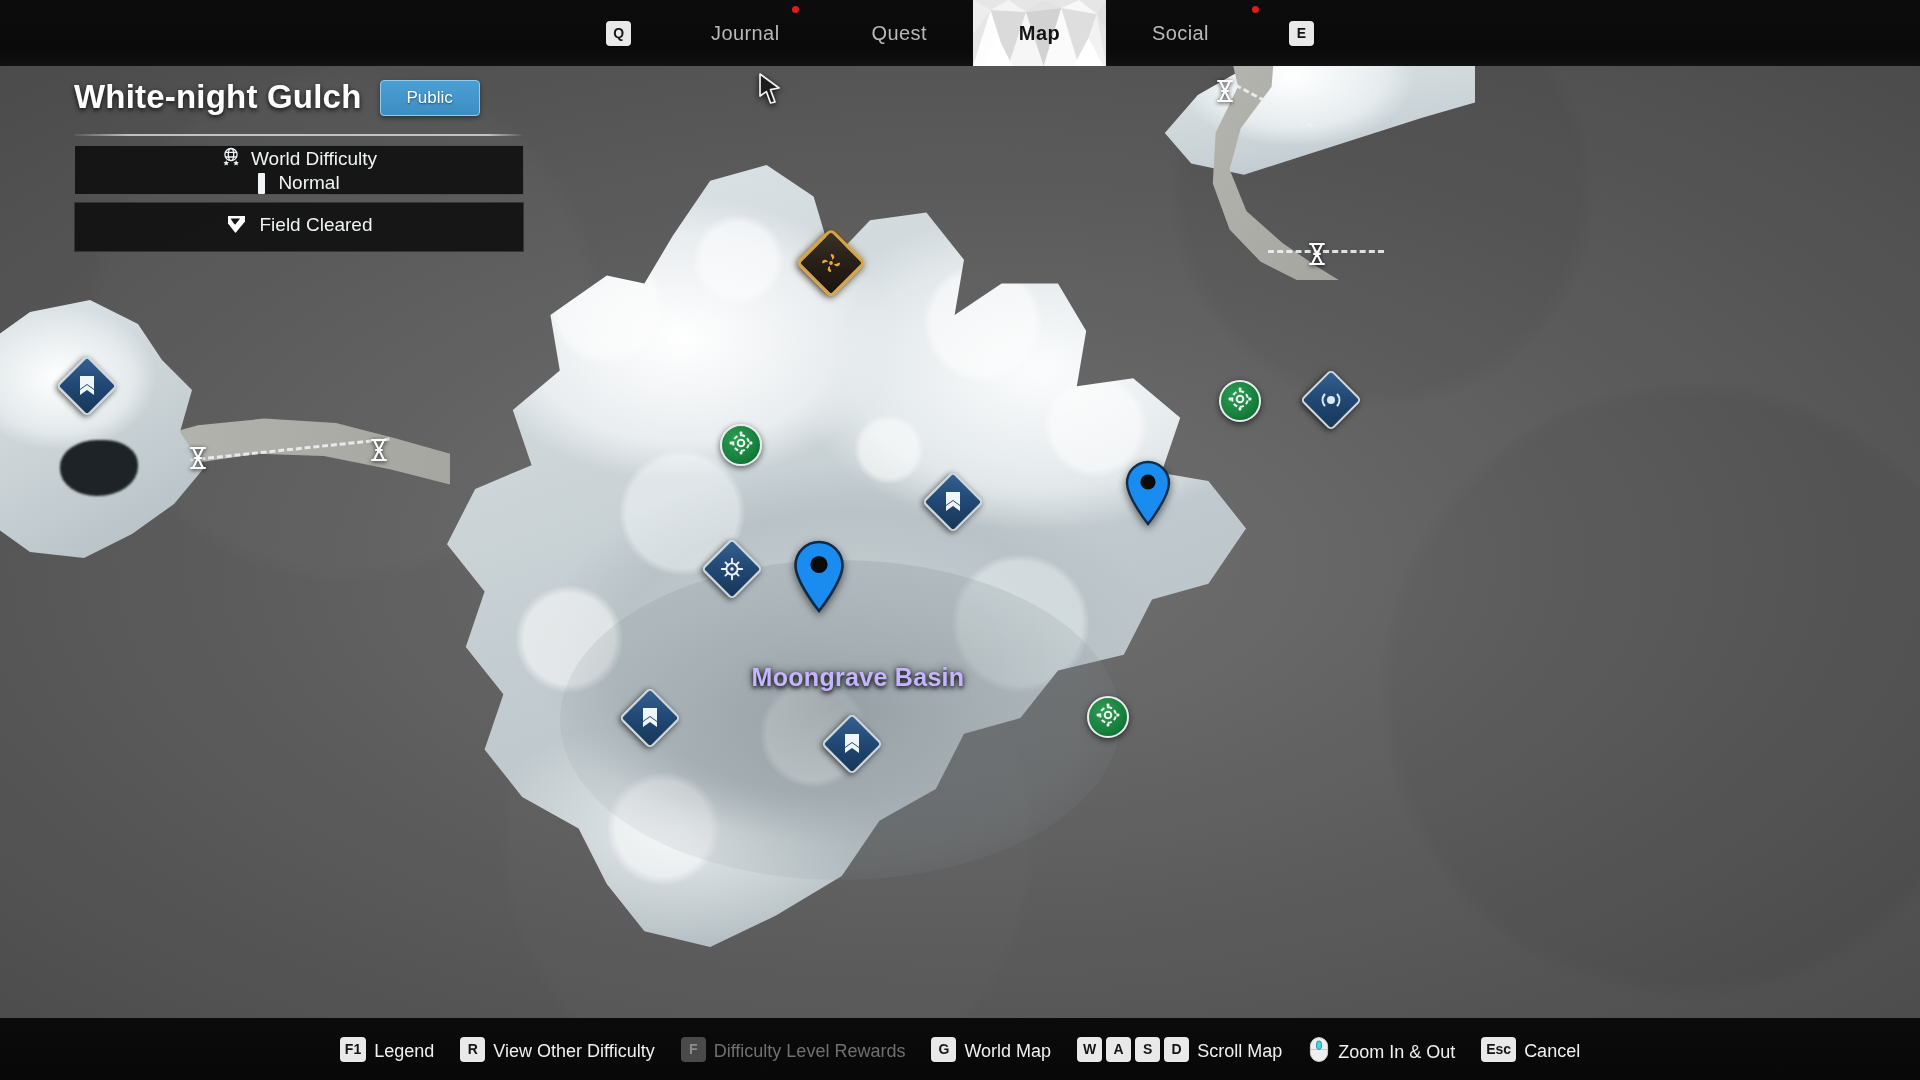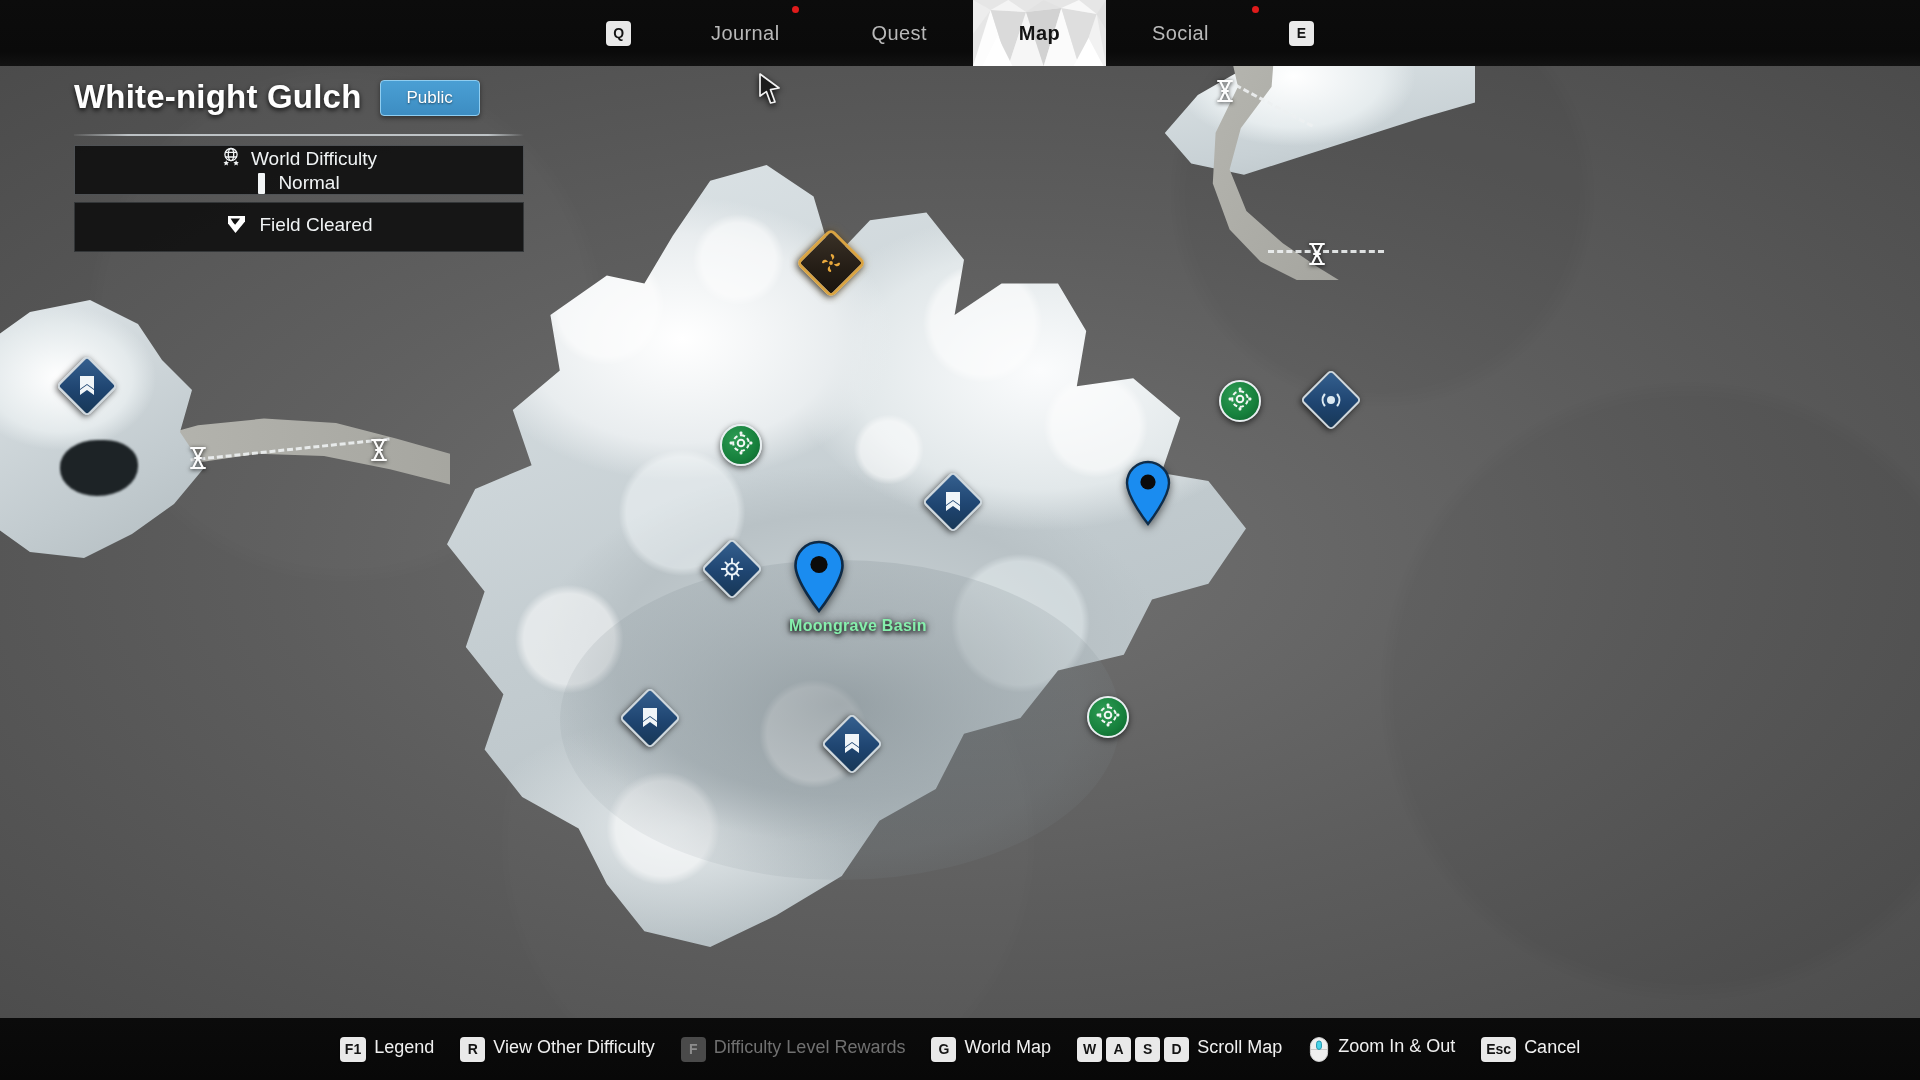--- a/index.html
+++ b/index.html
@@ -135,23 +135,24 @@
     background:radial-gradient(circle at 38% 34%, #2e9c54 0%, #16803c 60%, #0d5f2a 100%);
     border:2px solid #e8eef0;
     box-shadow:0 2px 6px rgba(0,0,0,.6);
     display:flex; align-items:center; justify-content:center;
   }
 
   .pin { position:absolute; transform:translate(-50%,-100%); filter:drop-shadow(0 3px 4px rgba(0,0,0,.55)); }
 
   #region-label {
     position:absolute; transform:translateX(-50%);
-    color:#86efac; font-size:16px; font-weight:bold; letter-spacing:.3px;
+    color:#c4b5fd; font-size:25px; font-weight:bold; letter-spacing:.3px;
     text-shadow:0 2px 4px rgba(0,0,0,.9), 0 0 8px rgba(0,0,0,.7);
     white-space:nowrap;
+    margin-top:46px;
   }
 
   
   #topbar {
     position:absolute; left:0; top:0; width:1920px; height:66px;
     background:linear-gradient(180deg, #0c0c0c 0%, #0a0a0a 78%, #121212 100%);
     display:flex; align-items:center; justify-content:center; z-index:40;
   }
   #nav-items { display:flex; align-items:center; height:66px; }
   .keycap {
@@ -208,21 +209,21 @@
   .diff-bar { width:7px; height:21px; background:#f2f5f6; border-radius:1px; }
   .cleared-inner { display:flex; gap:13px; }
 
   
   #bottombar {
     position:absolute; left:0; bottom:0; width:1920px; height:62px;
     background:linear-gradient(180deg, #0b0b0b 0%, #080808 100%);
     display:flex; align-items:center; justify-content:center; z-index:40;
   }
   #hints { display:flex; align-items:center; gap:26px; }
-  .hint { display:flex; align-items:flex-start; gap:8px; color:#f0f0f0; font-size:18px; }
+  .hint { display:flex; align-items:flex-end; gap:8px; color:#f0f0f0; font-size:18px; }
   .hint.disabled { color:#707070; }
   .hint .keys { display:flex; gap:4px; }
   .mouse-icon { width:22px; height:27px; }
 
   
   #cursor { position:absolute; z-index:50; width:26px; height:34px;
             filter:drop-shadow(0 2px 3px rgba(0,0,0,.8)); }
 </style>
 </head>
 <body>

